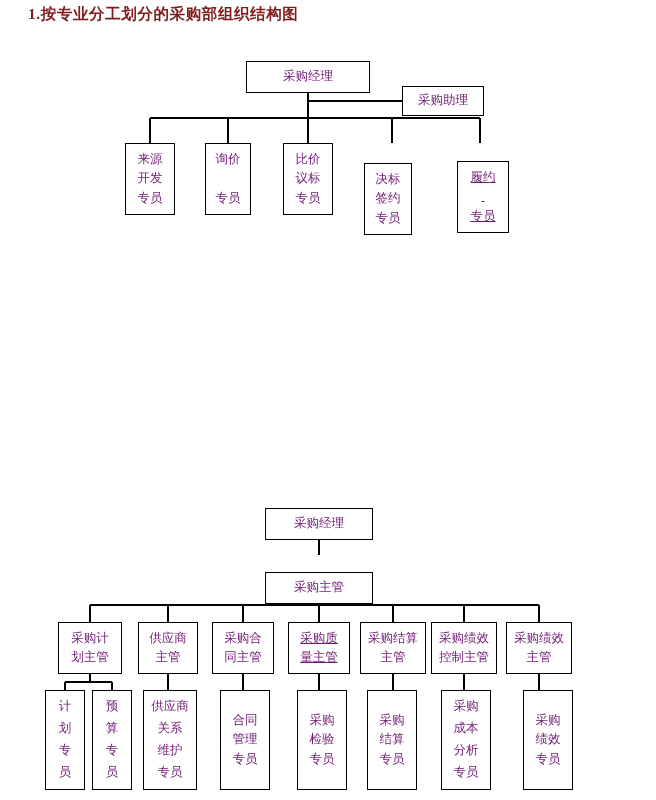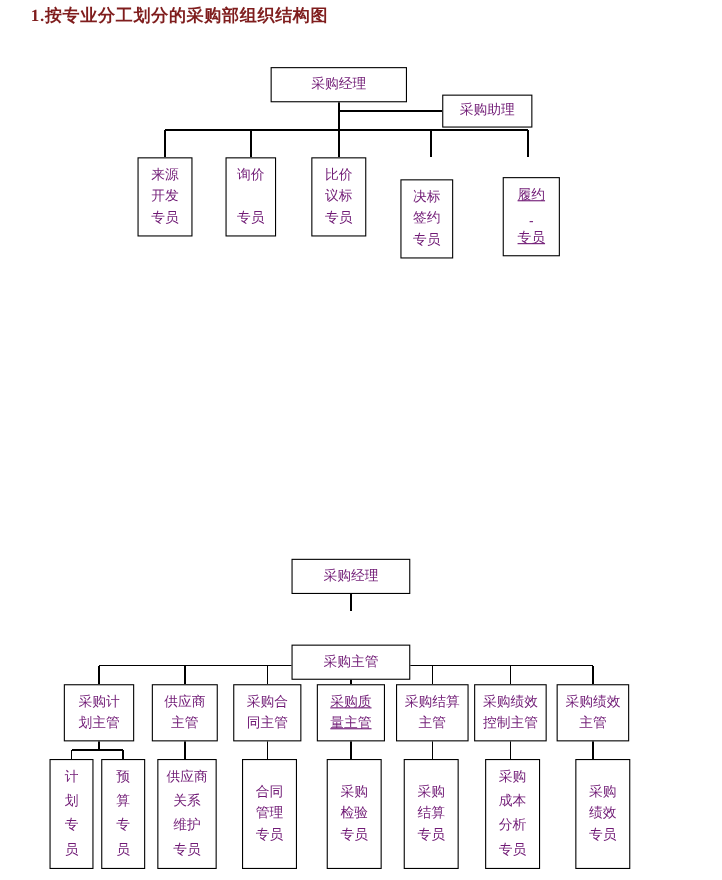--- a/index.html
+++ b/index.html
@@ -145,21 +145,21 @@
         <line x1="539" y1="605" x2="539" y2="622" stroke="#000000" stroke-width="1.4" shape-rendering="crispEdges"></line>
         <line x1="90" y1="674" x2="90" y2="682" stroke="#000000" stroke-width="1.4" shape-rendering="crispEdges"></line>
         <line x1="65" y1="682" x2="112" y2="682" stroke="#000000" stroke-width="1.4" shape-rendering="crispEdges"></line>
         <line x1="65" y1="682" x2="65" y2="690" stroke="#000000" stroke-width="1.4" shape-rendering="crispEdges"></line>
         <line x1="112" y1="682" x2="112" y2="690" stroke="#000000" stroke-width="1.4" shape-rendering="crispEdges"></line>
       </svg>
     <div id="chart-2-nodes">
         <div class="node" title="采购经理" style="left: 265px; top: 508px; width: 108px; height: 32px;">
           <span class="ln">采购经理</span>
         </div>
-        <div class="node" title="采购主管" style="left: 265px; top: 586px; width: 108px; height: 32px; text-align: center;">
+        <div class="node" title="采购主管" style="left: 265px; top: 572px; width: 108px; height: 32px; text-align: center;">
           <span class="ln">采购主管</span>
         </div>
         <div class="node" title="采购计划主管" style="left: 58px; top: 622px; width: 64px; height: 52px;">
           <span class="ln">采购计</span>
           <span class="ln">划主管</span>
         </div>
         <div class="node" title="供应商主管" style="left: 138px; top: 622px; width: 60px; height: 52px;">
           <span class="ln">供应商</span>
           <span class="ln">主管</span>
         </div>

